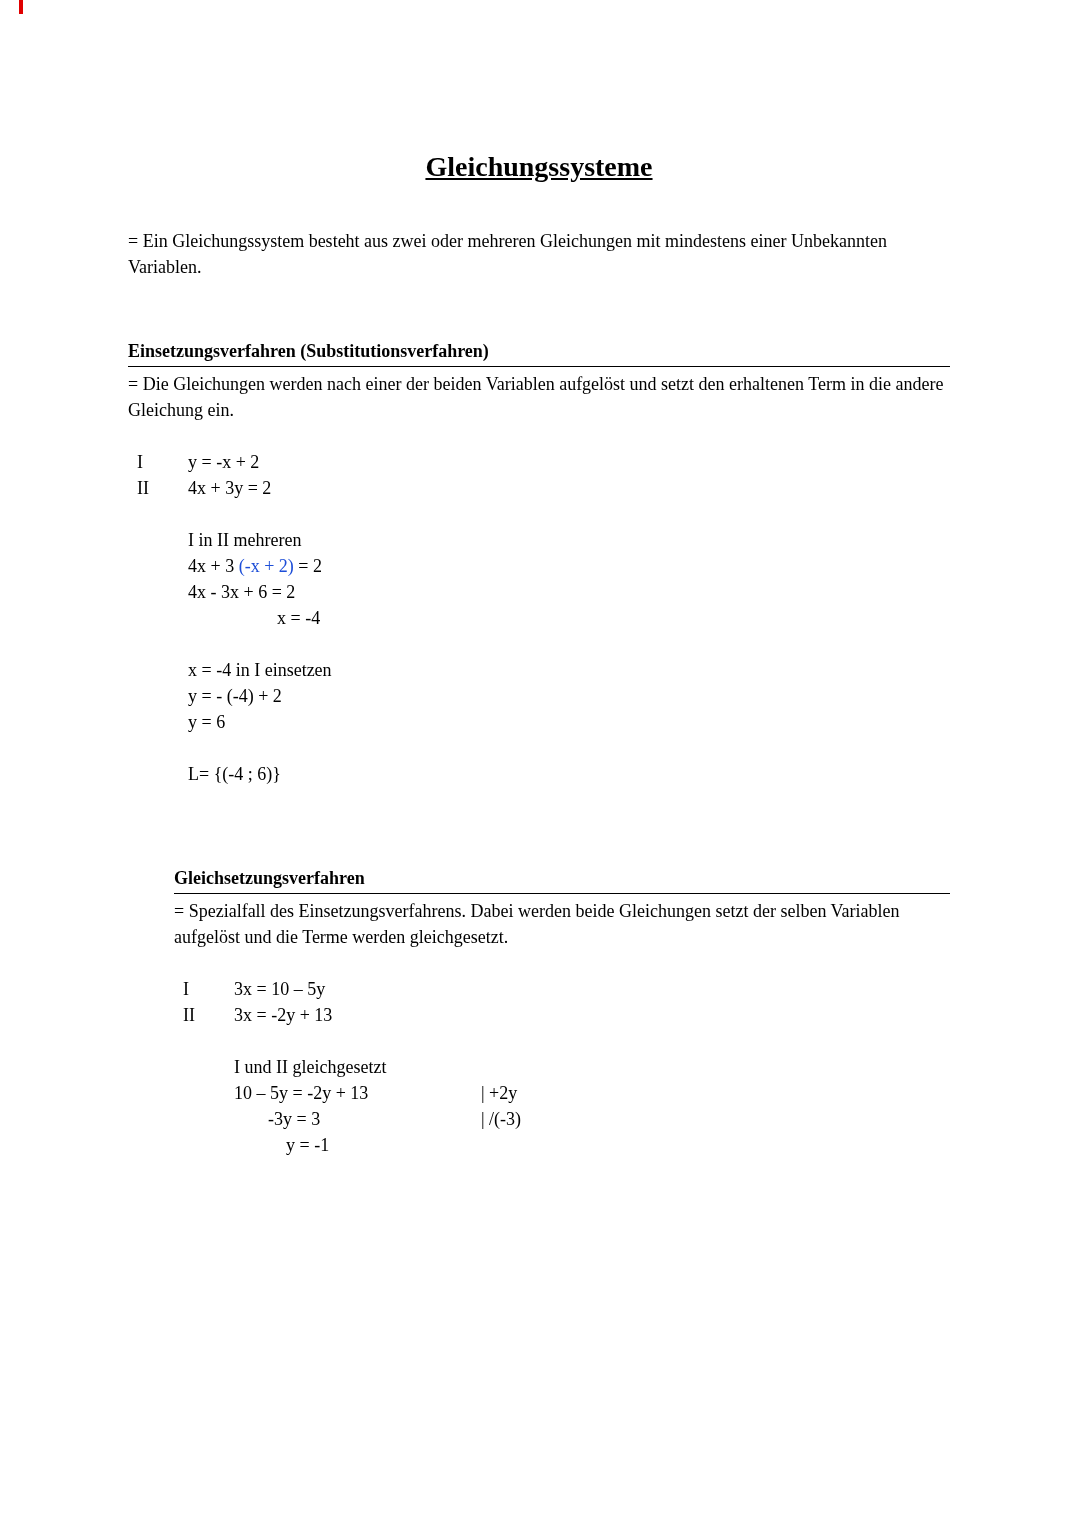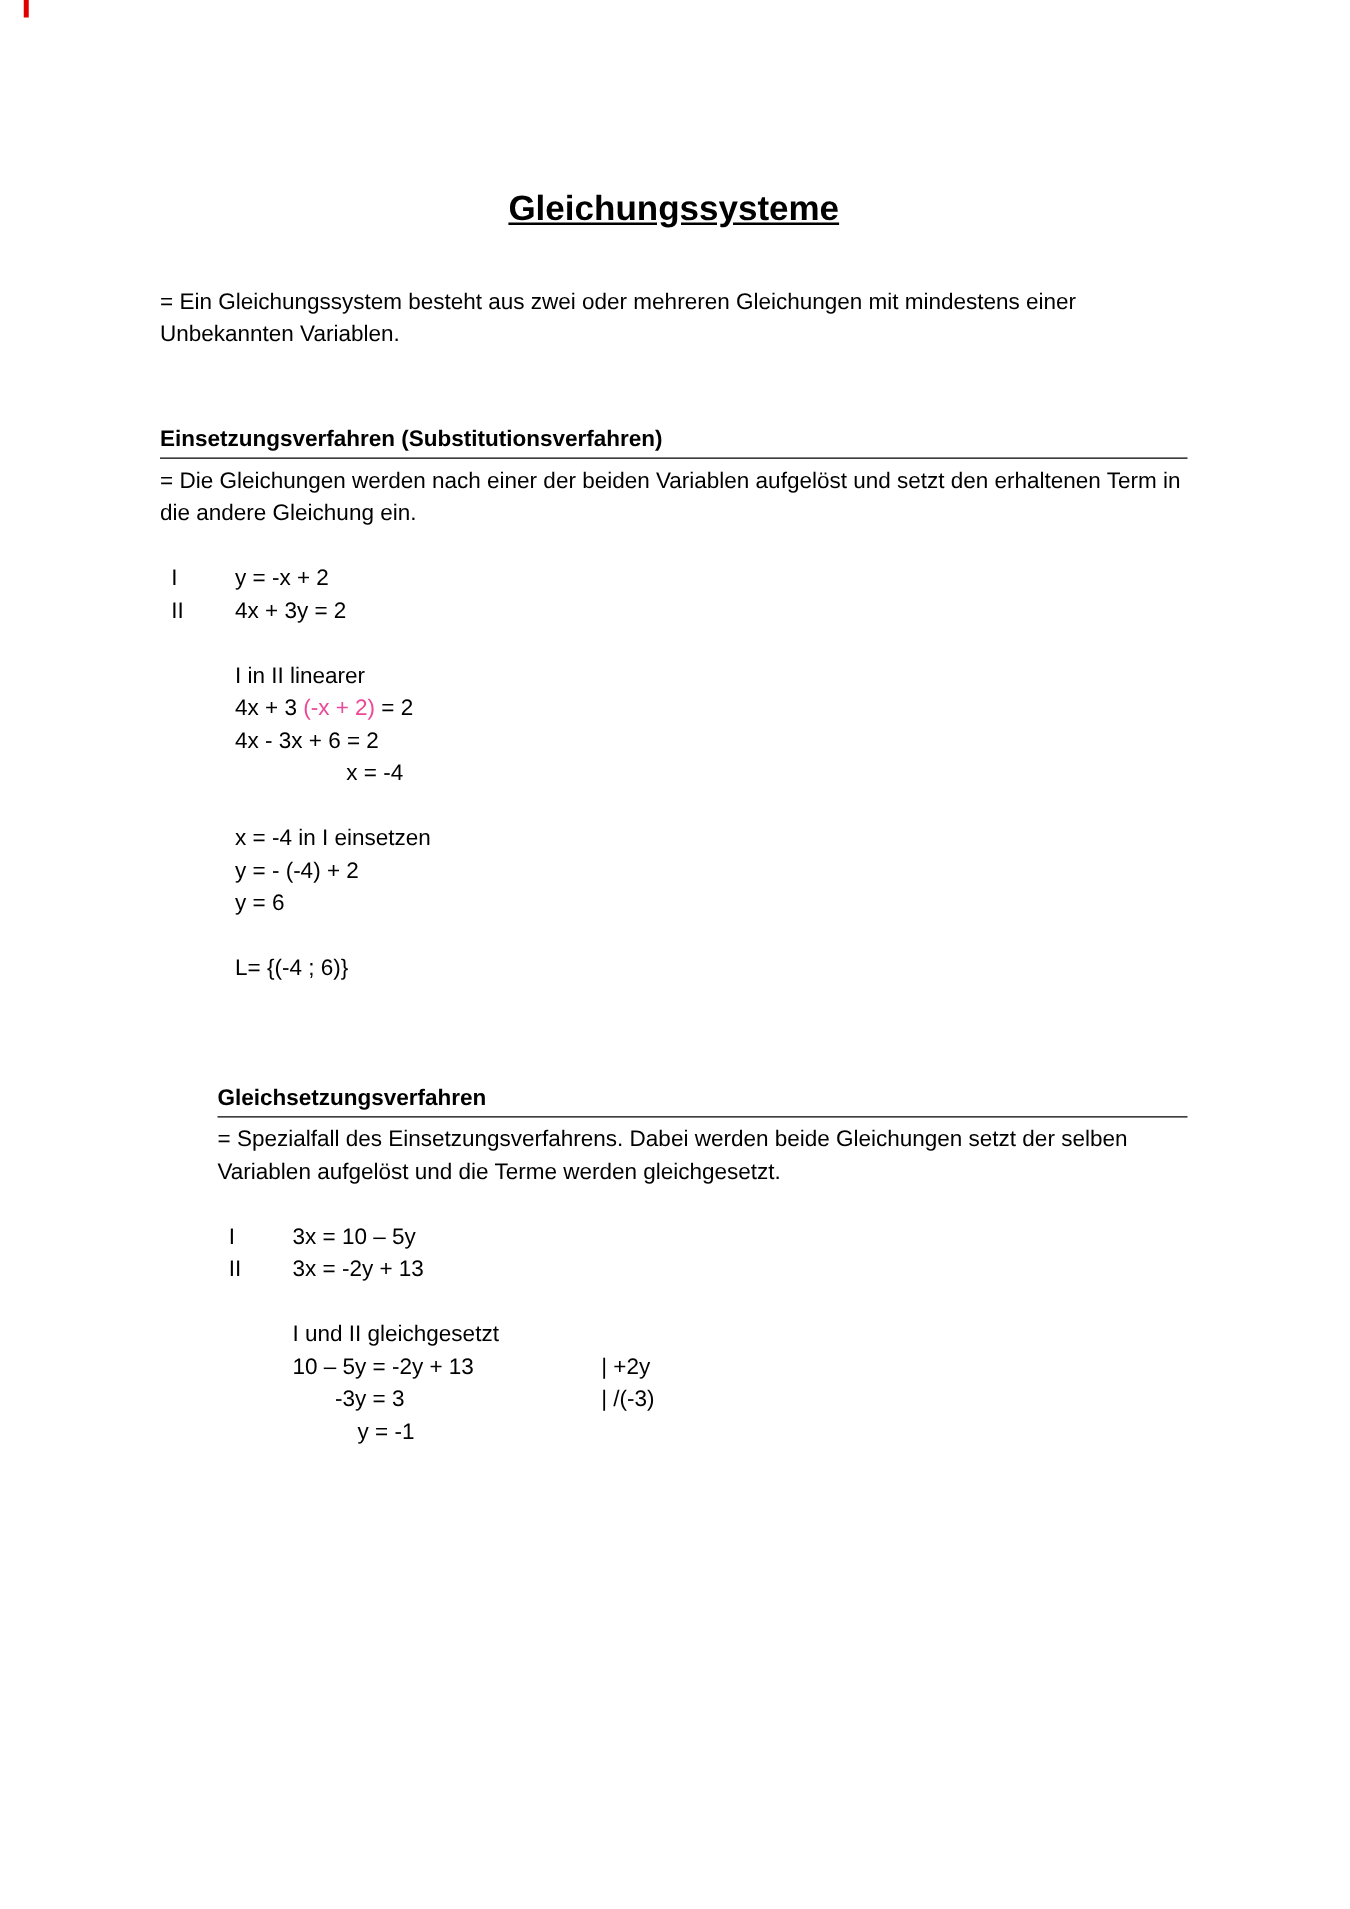--- a/index.html
+++ b/index.html
@@ -6,21 +6,21 @@
     margin: 0;
     padding: 0;
     background: #ffffff;
   }
   .page {
     position: relative;
     width: 1080px;
     height: 1162px;
     background: #ffffff;
     color: #000000;
-    font-family: Liberation Sans, sans-serif;
+    font-family: Liberation Serif, serif;
     font-size: 18px;
     line-height: 26px;
     overflow: hidden;
     box-sizing: border-box;
   }
   .red-mark {
     position: absolute;
     left: 19px;
     top: 0;
     width: 4px;
@@ -70,21 +70,21 @@
     margin: 26px 0 0 60px;
   }
   .line {
     line-height: 26px;
     white-space: pre;
   }
   .ind-result { padding-left: 89px; }
   .pl-10 { padding-left: 10px; }
   .pl-34 { padding-left: 34px; }
   .pl-52 { padding-left: 52px; }
-  .red { color: #ec4899; text-align: right; }
+  .red { color: #1d4ed8; text-align: right; }
   .m2 { margin-top: 78px; margin-left: 46px; }
   .m2-row { display: flex; }
   .m2-eq {
     width: 247px;
     flex: 0 0 247px;
     box-sizing: border-box;
     white-space: pre;
   }
   .m2-op { white-space: pre; }
 </style>
@@ -109,21 +109,21 @@
       <div class="eq-row">
         <span class="eq-label">I</span>
         <span class="eq-text">y = -x + 2</span>
       </div>
       <div class="eq-row">
         <span class="eq-label">II</span>
         <span class="eq-text">4x + 3y = 2</span>
       </div>
 
       <div class="steps">
-        <div class="line">I in II linearer</div>
+        <div class="line">I in II mehreren</div>
         <div class="line"><span>4x + 3 </span><span class="red">(-x + 2)</span><span> = 2</span></div>
         <div class="line">4x - 3x + 6 = 2</div>
         <div class="line ind-result">x = -4</div>
       </div>
 
       <div class="steps">
         <div class="line">x = -4 in I einsetzen</div>
         <div class="line">y = - (-4) + 2</div>
         <div class="line">y = 6</div>
       </div>

